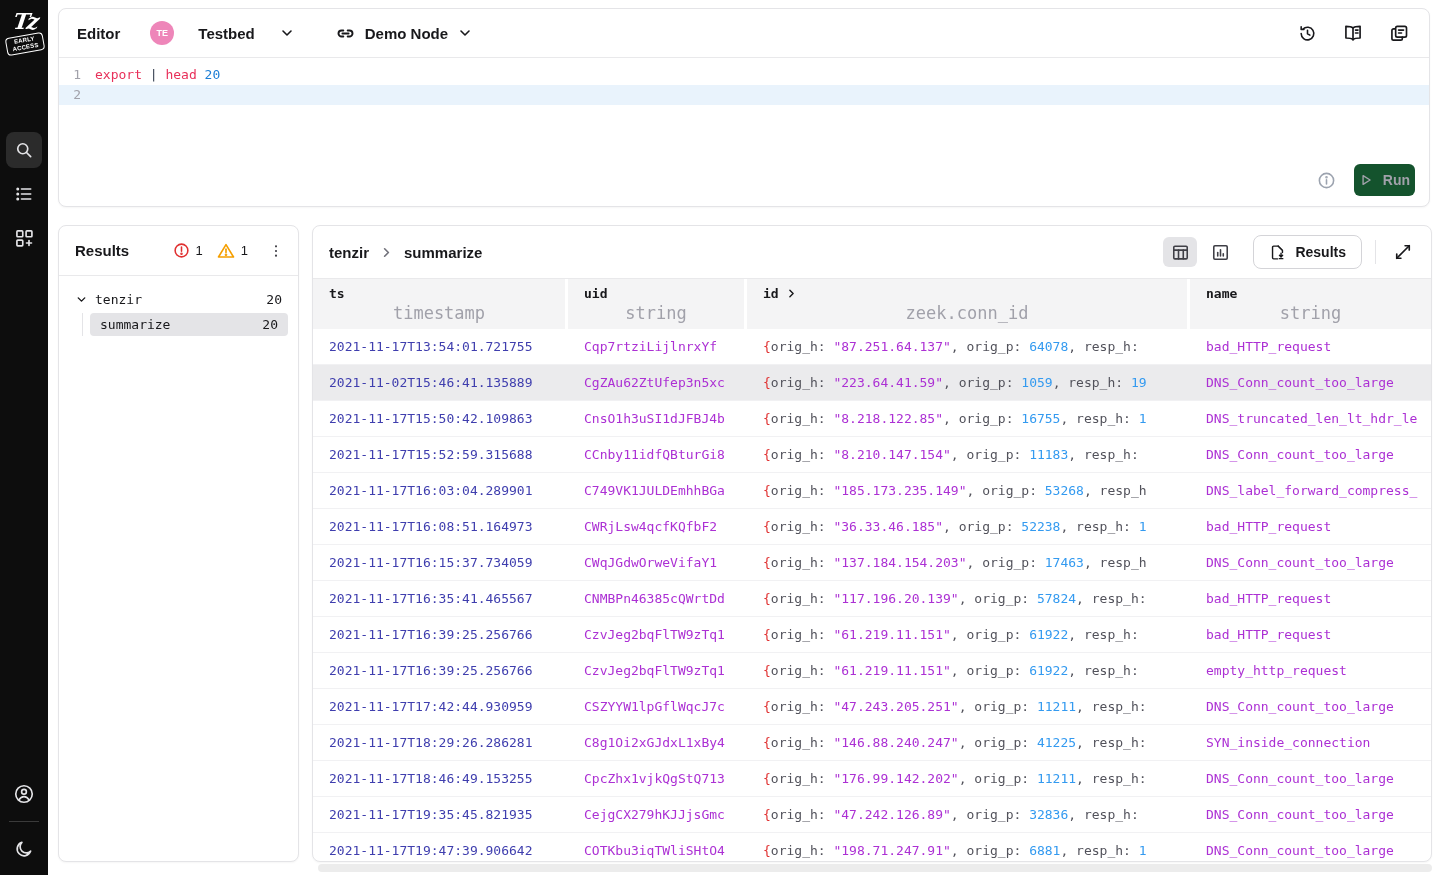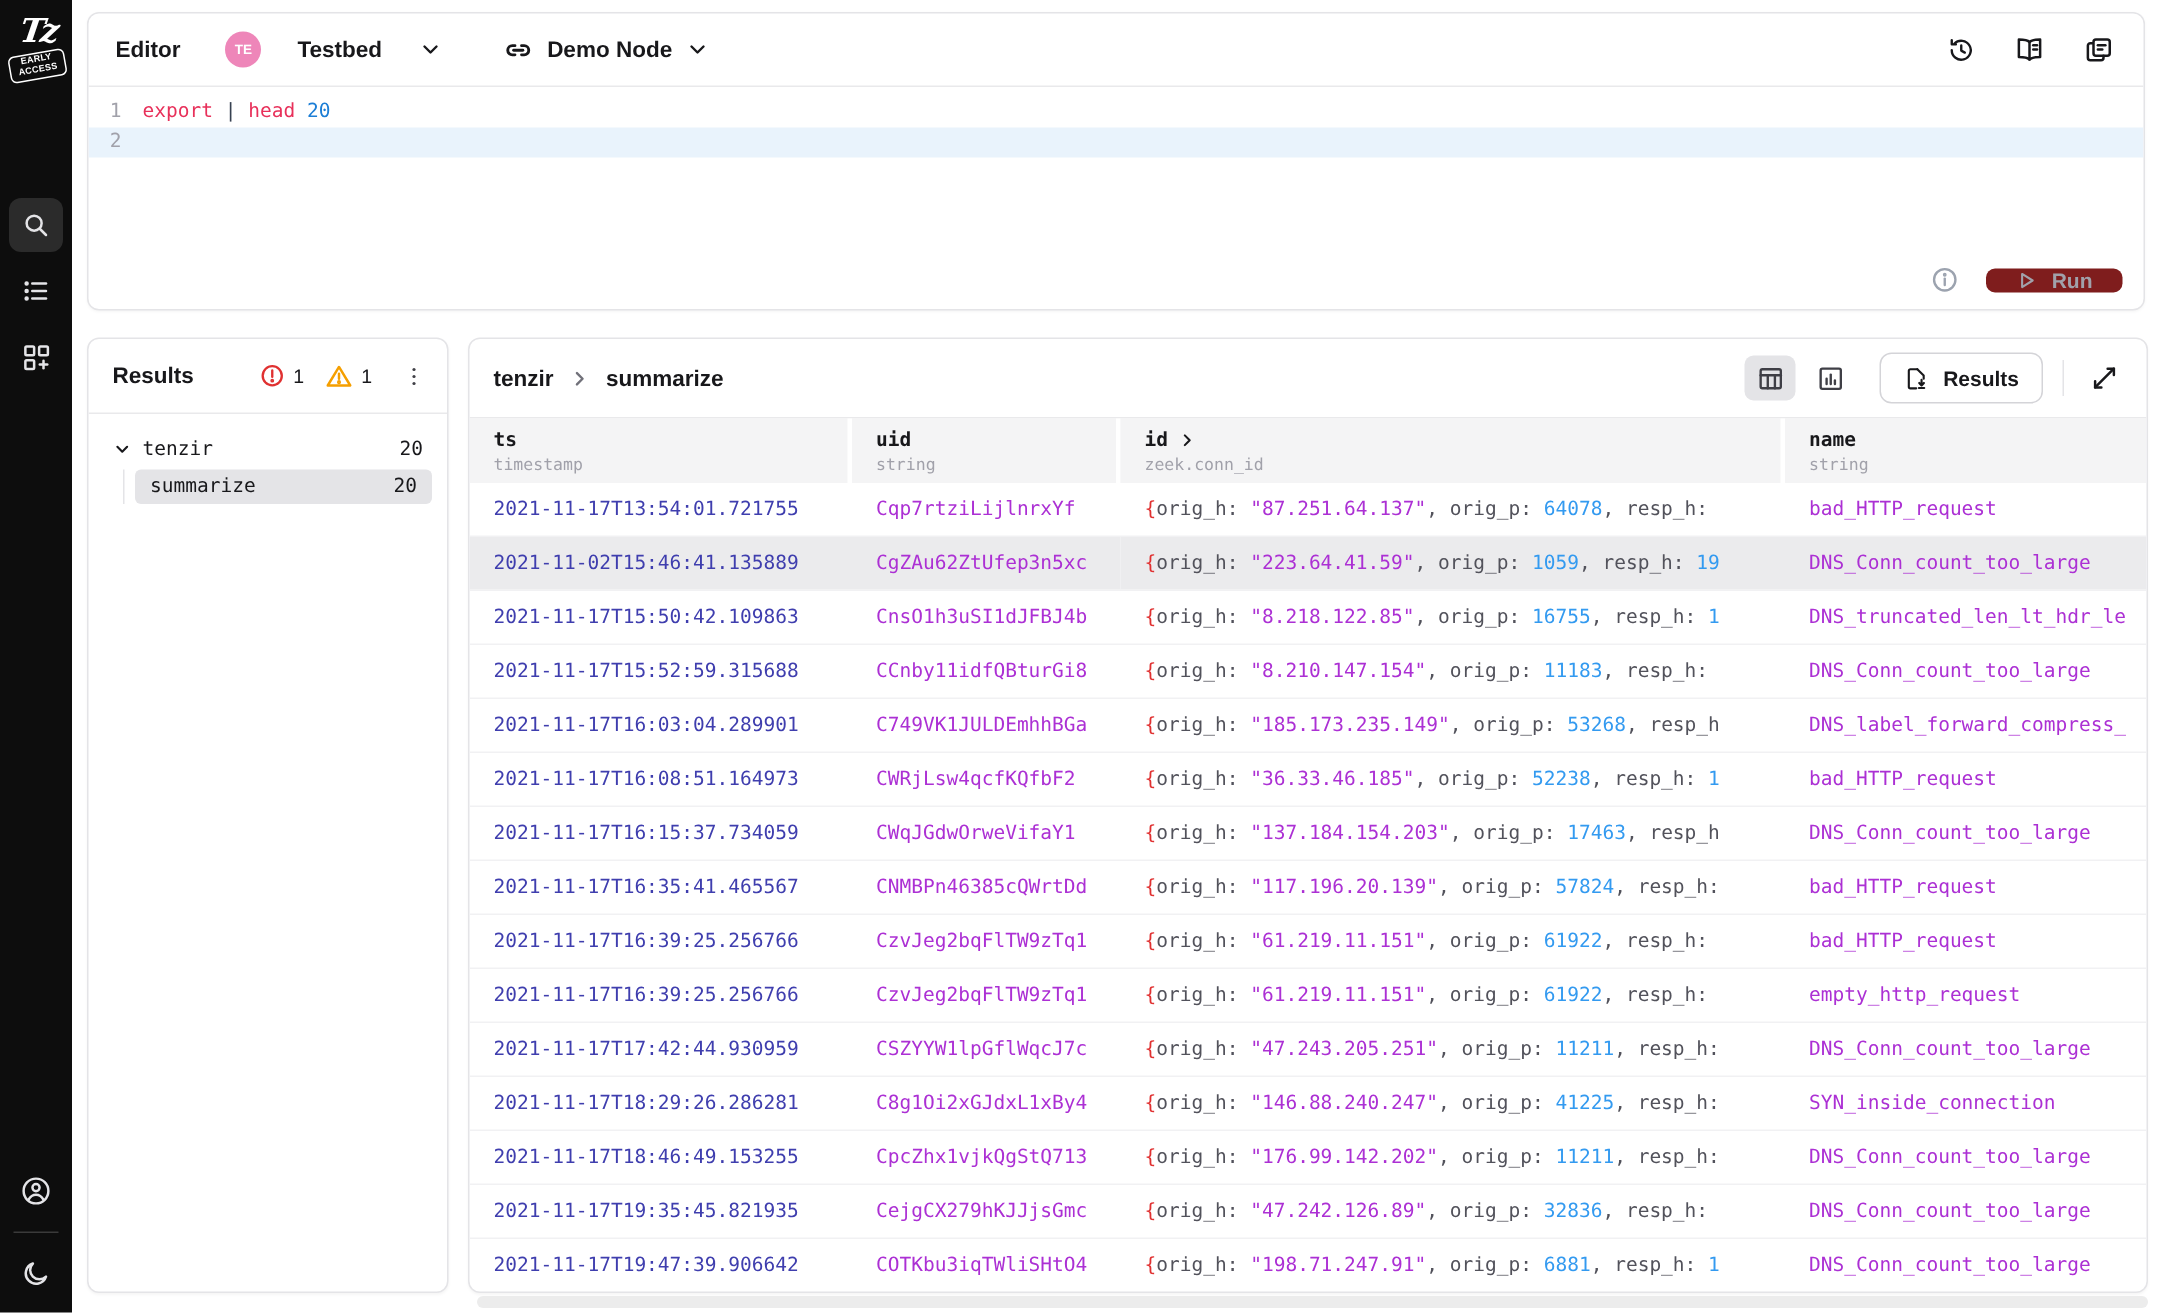--- a/index.html
+++ b/index.html
@@ -45,21 +45,21 @@
   .code-line { display:flex; height:20px; line-height:20px; font-family:"DejaVu Sans Mono", monospace; }
   .code-line.hl { background:#e9f3fc; }
   .gutter { width:34px; text-align:right; padding-right:12px; color:#a1a1aa; flex:0 0 auto; }
   .code-text { padding-left:2px; white-space:pre; }
   .tok-keyword { color:#e8305a; }
   .tok-operator { color:#374151; }
   .tok-number { color:#1c7ed6; }
 
   .editor-footer { position:absolute; right:14px; bottom:10px; display:flex; align-items:center; gap:18px; }
   .info-icon { color:#9ca3af; display:flex; }
-  .run-btn { height:16px; padding:0 20px; background:#7f1d1d; border-radius:6px; border:none;
+  .run-btn { height:32px; padding:0 5px; background:#14532d; border-radius:6px; border:none;
     display:flex; align-items:center; gap:10px; color:#a1a1aa; font-size:14px; font-weight:600; }
 
   
   .results-header { height:50px; display:flex; align-items:center; padding:0 14px 0 16px; border-bottom:1px solid #e9e9eb; }
   .results-title { font-size:15px; font-weight:700; }
   .diag { margin-left:auto; display:flex; align-items:center; gap:6px; font-size:13px; }
   .diag .cnt { margin-right:8px; }
   .kebab { margin-left:6px; display:flex; cursor:pointer; color:#3f3f46; }
   .tree { padding:12px 10px 0 10px; font-family:"DejaVu Sans Mono", monospace; font-size:13px; }
   .tree-row { display:flex; align-items:center; gap:7px; padding:4px 6px; cursor:pointer; }
@@ -83,21 +83,21 @@
   .act-btn.dl { margin-left:16px; }
   .act-btn.dash { margin-left:10px; }
   .v-div { width:1px; height:24px; background:#e4e4e7; margin:0 13px; }
   .expand-btn { display:flex; color:#18181b; cursor:pointer; padding:4px; }
 
   .grid-cols { display:grid; grid-template-columns:255px 179px 443px 1fr; }
   .thead { border-top:1px solid #e9e9eb; }
   .th { background:#f4f4f5; padding:7px 16px 6px; border-right:3px solid #fff; }
   .th:last-child { border-right:none; }
   .th-name { font-family:"DejaVu Sans Mono", monospace; font-size:13px; font-weight:700; display:flex; align-items:center; gap:6px; }
-  .th-type { font-family:"DejaVu Sans Mono", monospace; font-size:11px; color:#a1a1aa; margin-top:2px; }
+  .th-type { font-family:"DejaVu Sans Mono", monospace; font-size:17px; color:#a1a1aa; margin-top:2px;text-align:center; }
   .tbody { font-family:"DejaVu Sans Mono", monospace; font-size:13px; }
   .tr { border-bottom:1px solid #f1f1f3; }
   .tr.selected .td { background:#ebebed; }
   .td { height:35px; line-height:35px; padding:0 16px; white-space:nowrap; overflow:hidden; }
   .c-ts { color:#3f3eae; }
   .c-str { color:#ac30d4; }
   .c-num { color:#339af0; }
   .c-key { color:#52525b; }
   .c-brace { color:#e03131; }
 

